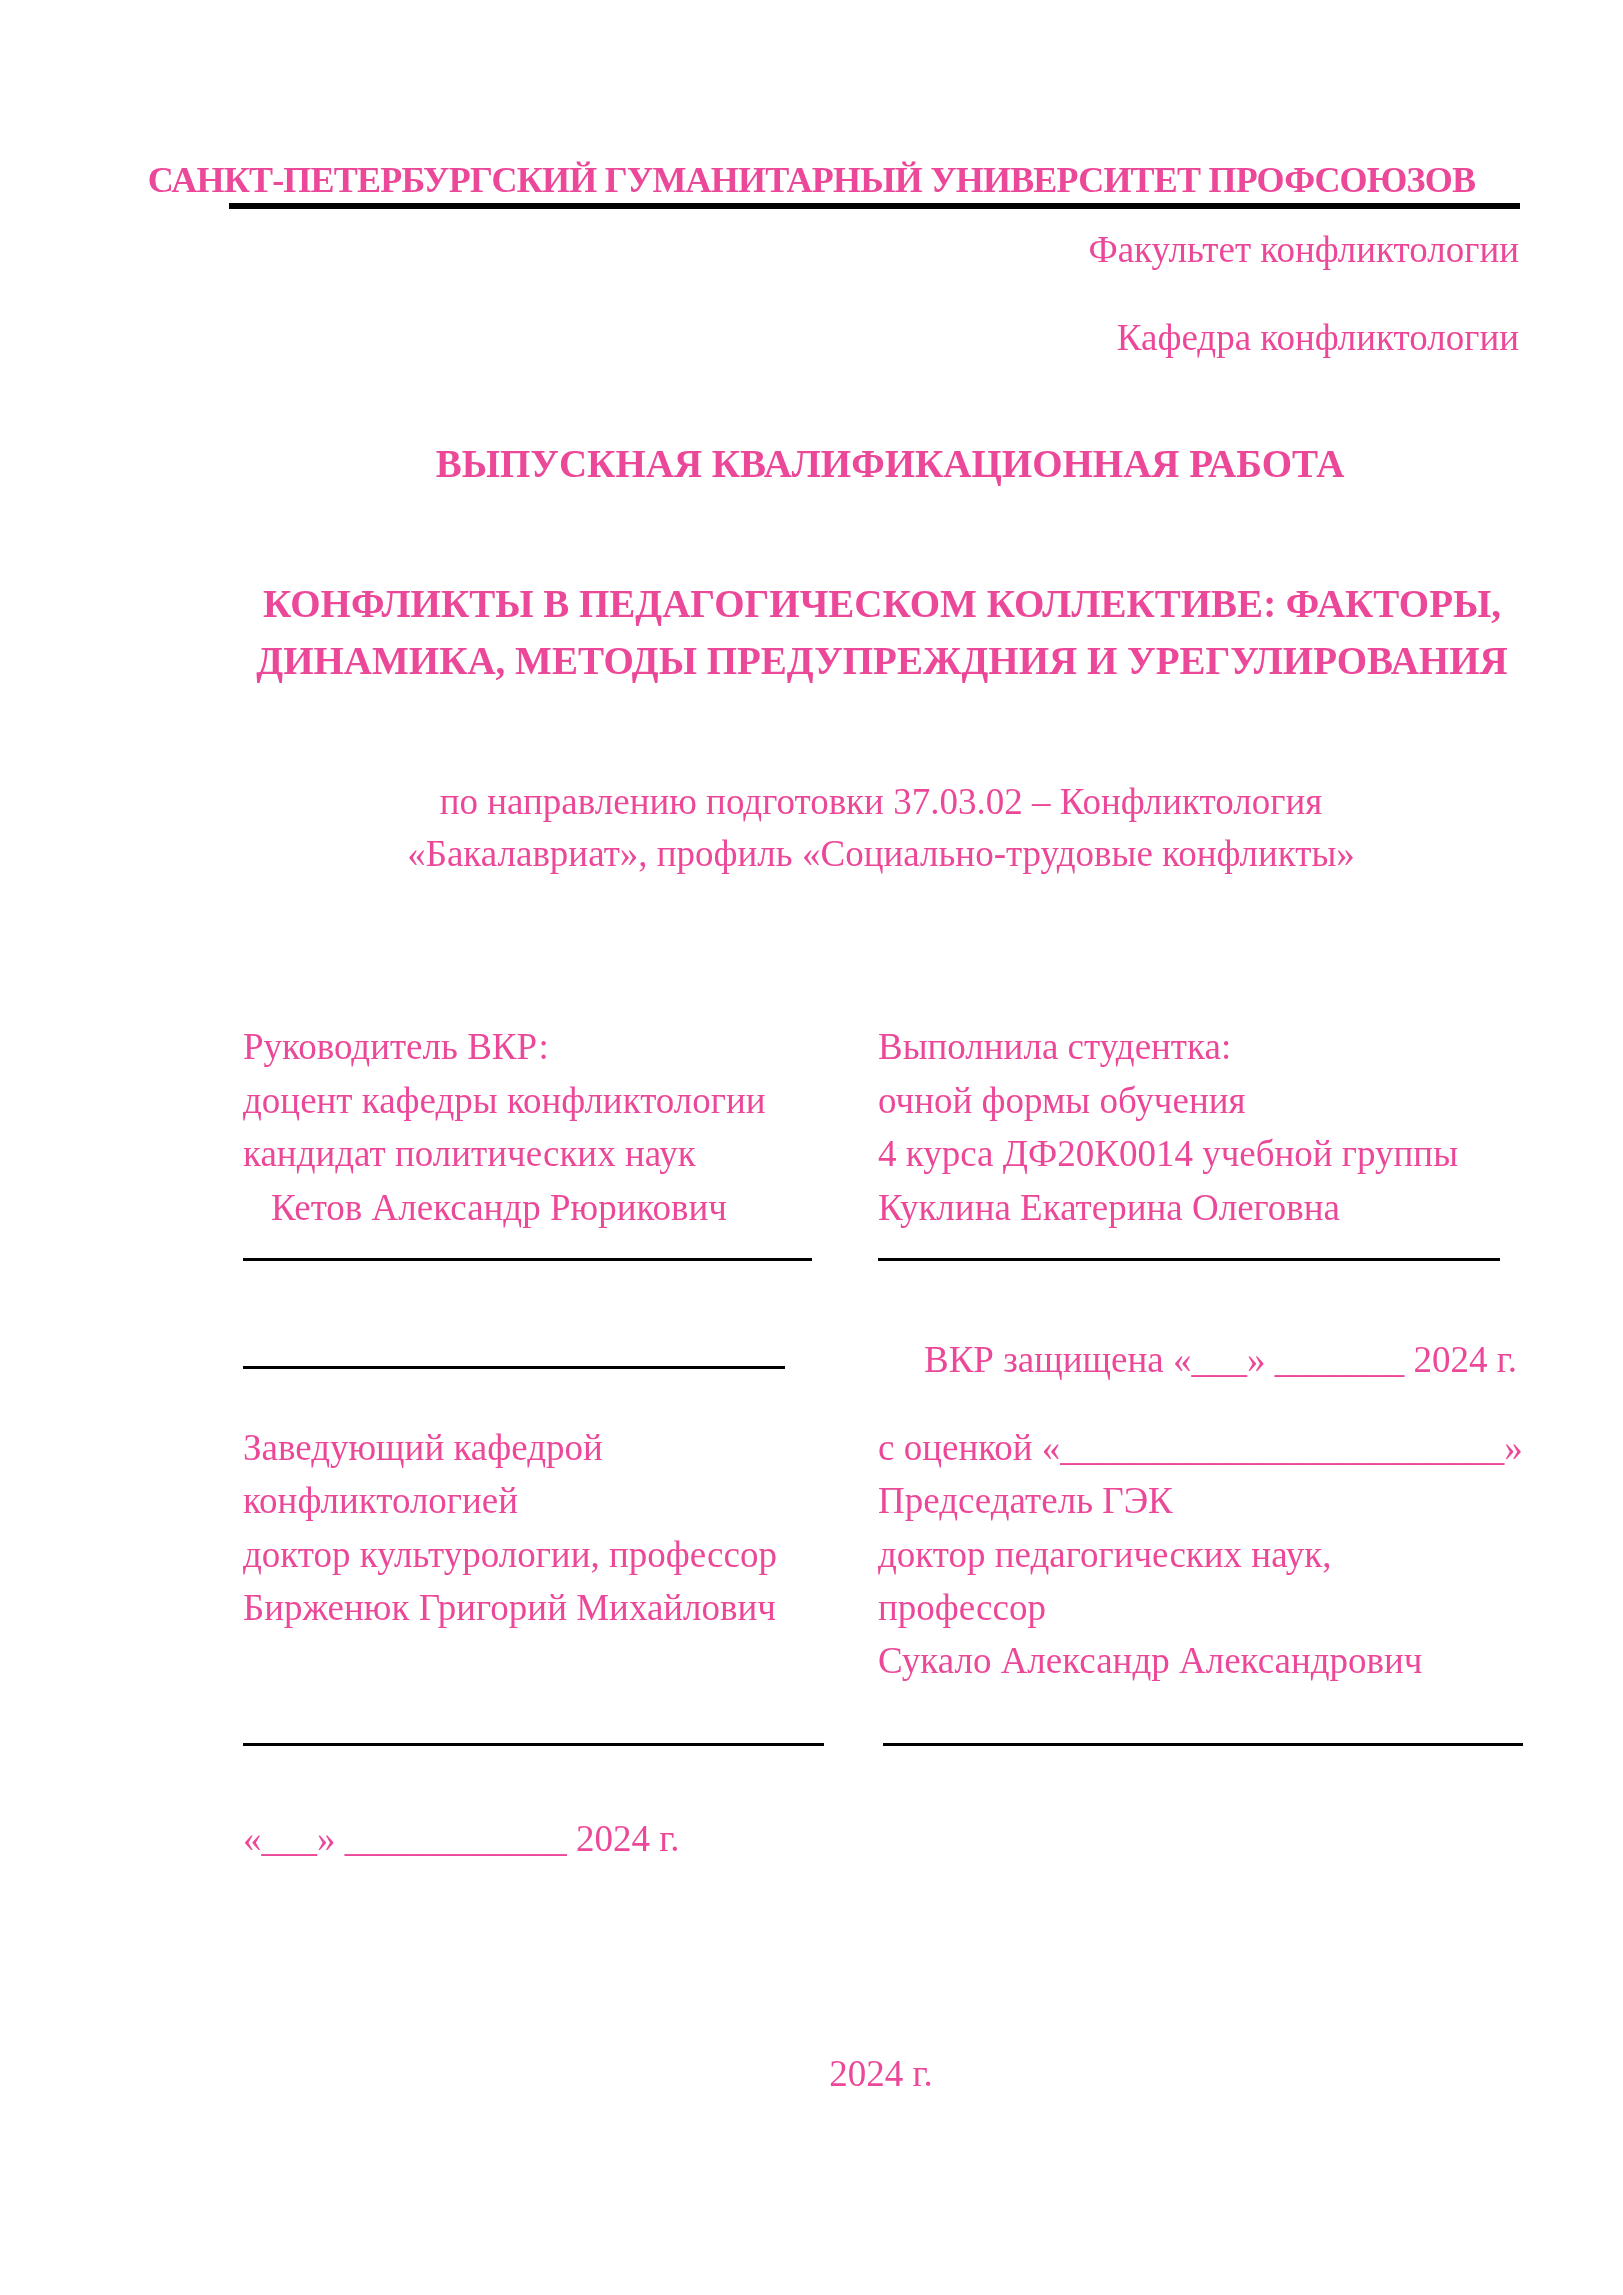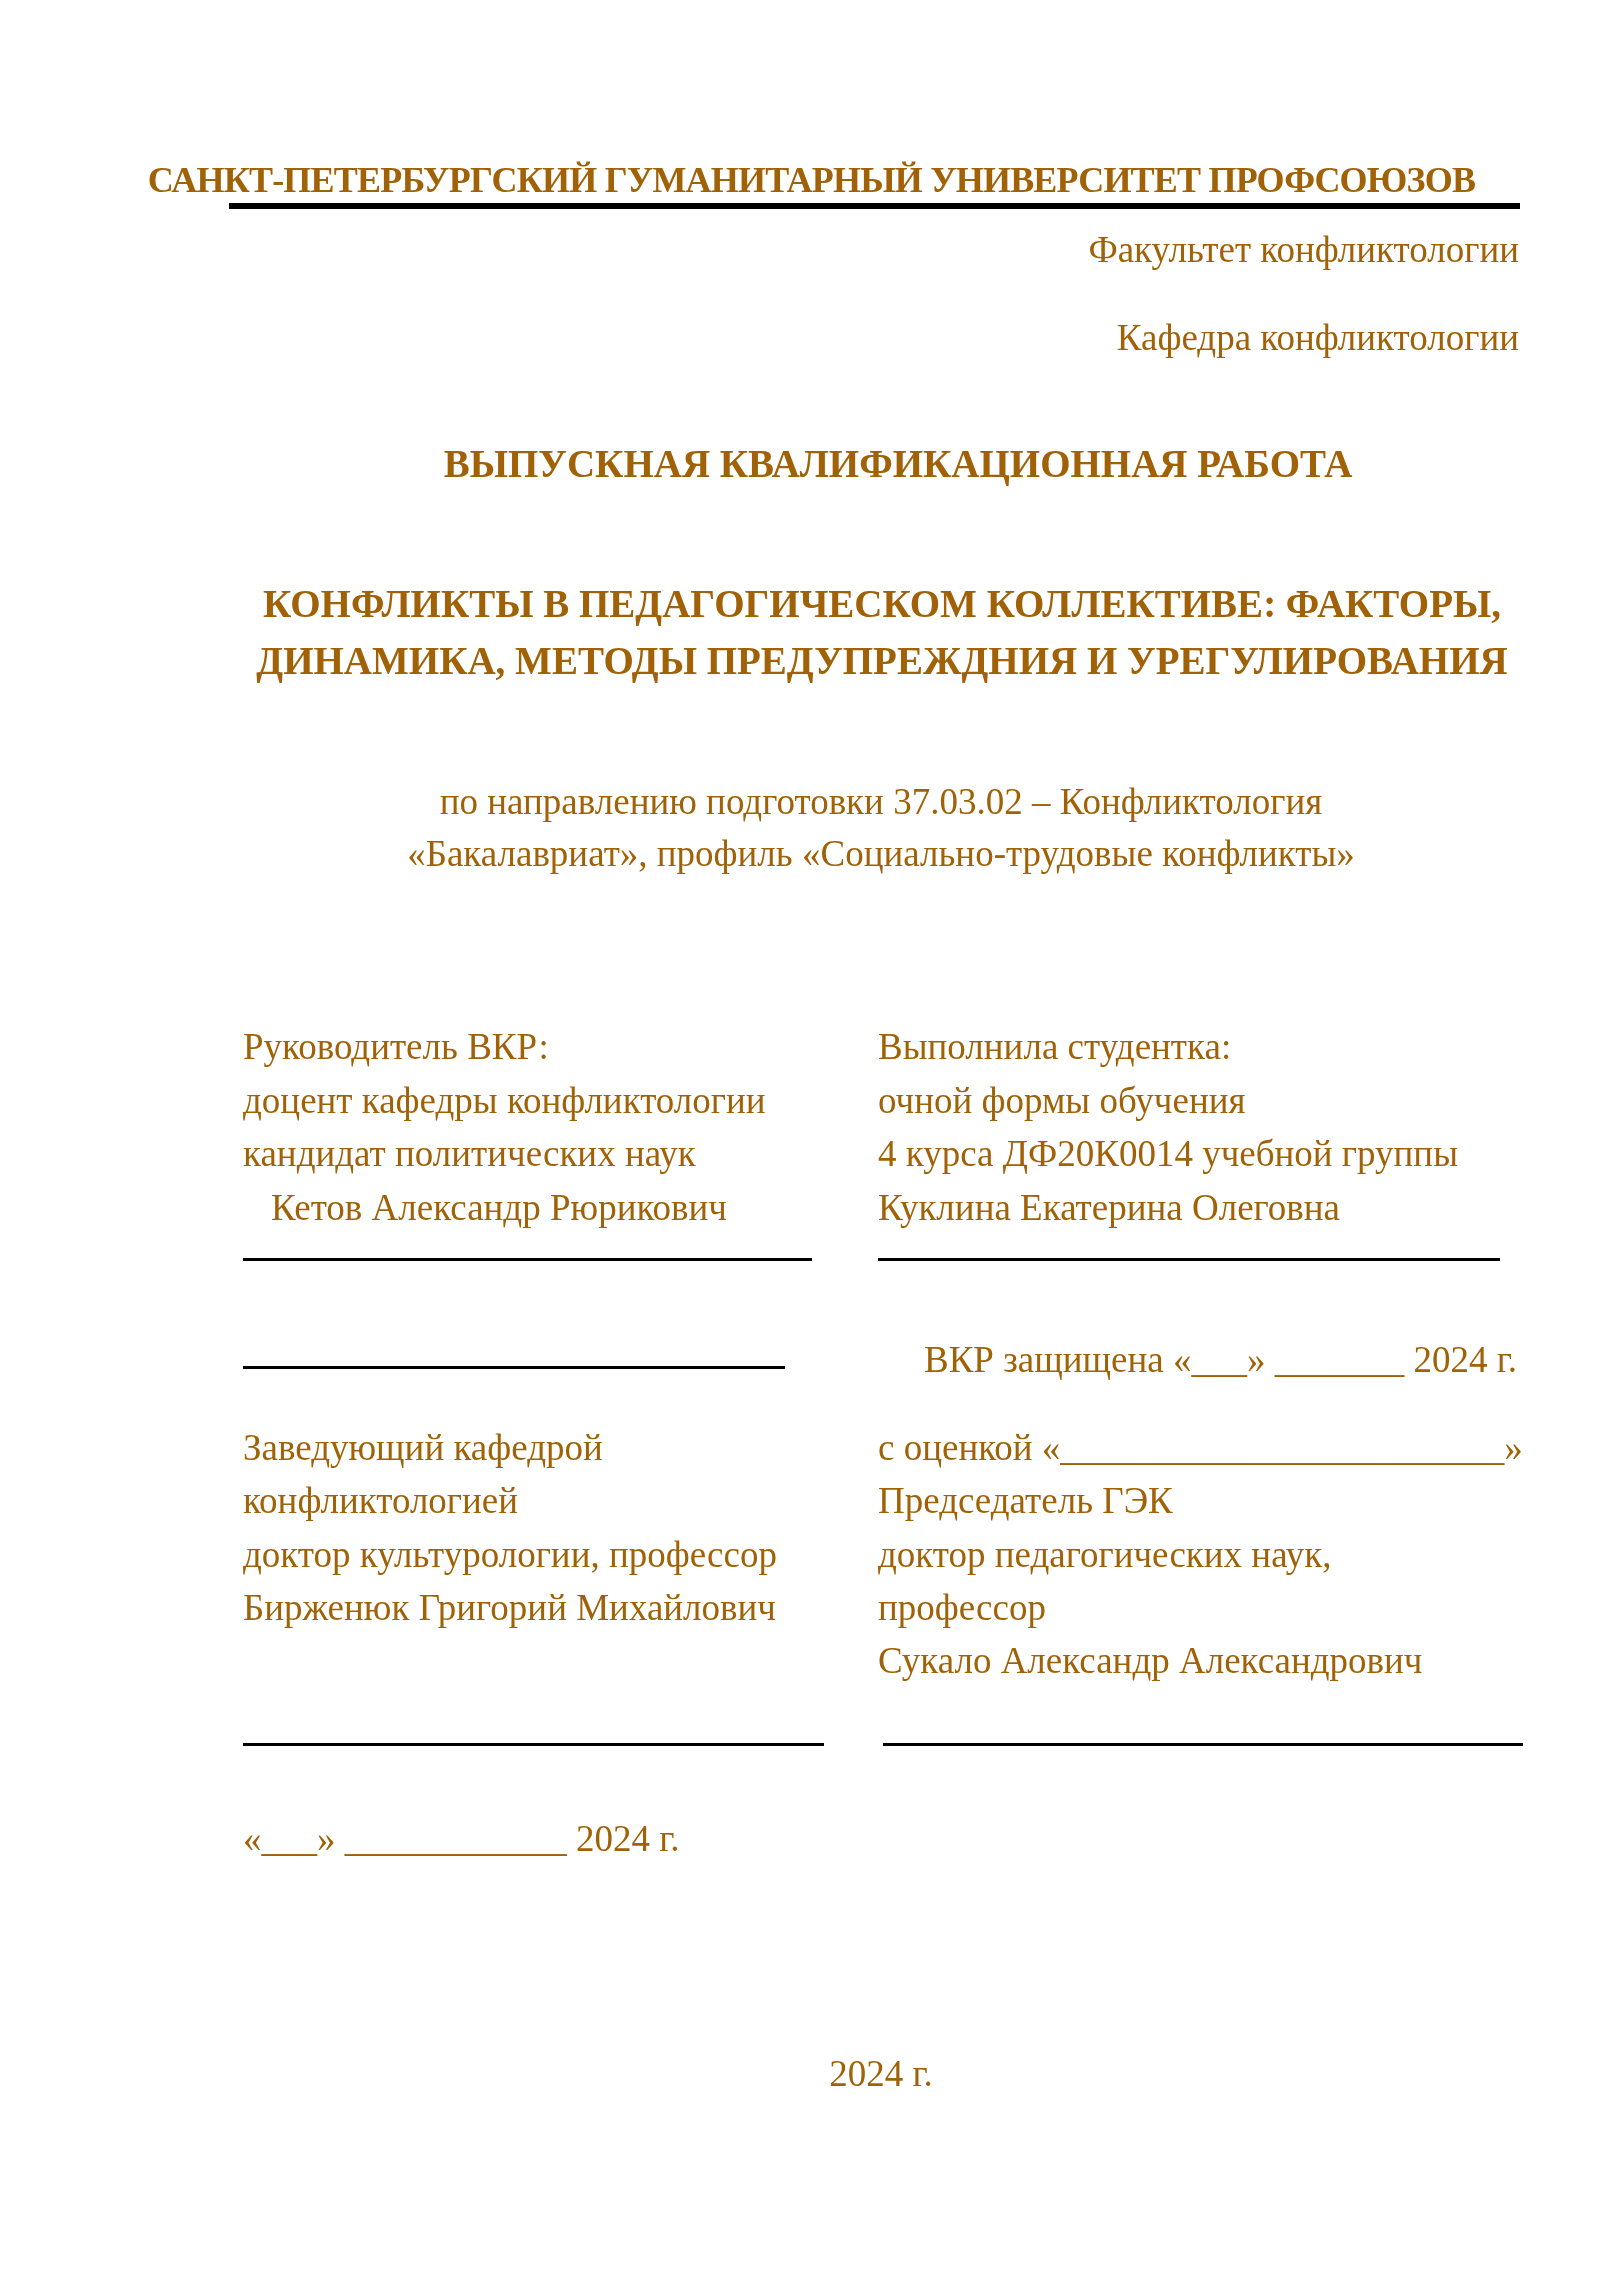--- a/index.html
+++ b/index.html
@@ -5,21 +5,21 @@
   html, body {
     margin: 0;
     padding: 0;
     background: #ffffff;
   }
   .page {
     position: relative;
     width: 1623px;
     height: 2295px;
     background: #ffffff;
-    color: #a16207;
+    color: #ec4899;
     font-family: "Liberation Serif", "DejaVu Serif", serif;
     overflow: hidden;
   }
   .ln {
     position: absolute;
     font-size: 37px;
     line-height: 1;
     white-space: nowrap;
   }
   .center { text-align: center; }
@@ -38,21 +38,21 @@
     position: absolute;
     top: 162px; left: 0; width: 1623px;
     text-align: center;
     font-size: 36px; font-weight: bold;
     letter-spacing: -0.8px;
     line-height: 1;
     white-space: nowrap;
   }
   .worktype {
     position: absolute;
-    top: 444px; left: 252px; width: 1292px;
+    top: 444px; left: 244px; width: 1292px;
     text-align: center;
     font-size: 39px; font-weight: bold;
     line-height: 1;
     white-space: nowrap;
   }
   .thesis-title {
     position: absolute;
     top: 575px; left: 236px; width: 1292px;
     text-align: center;
     font-size: 39px; font-weight: bold;

